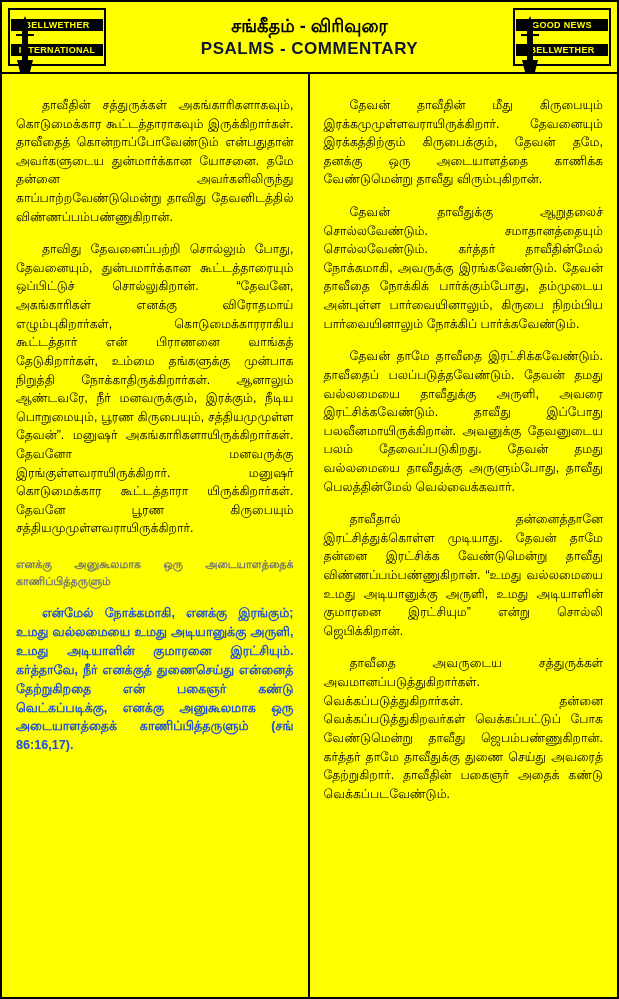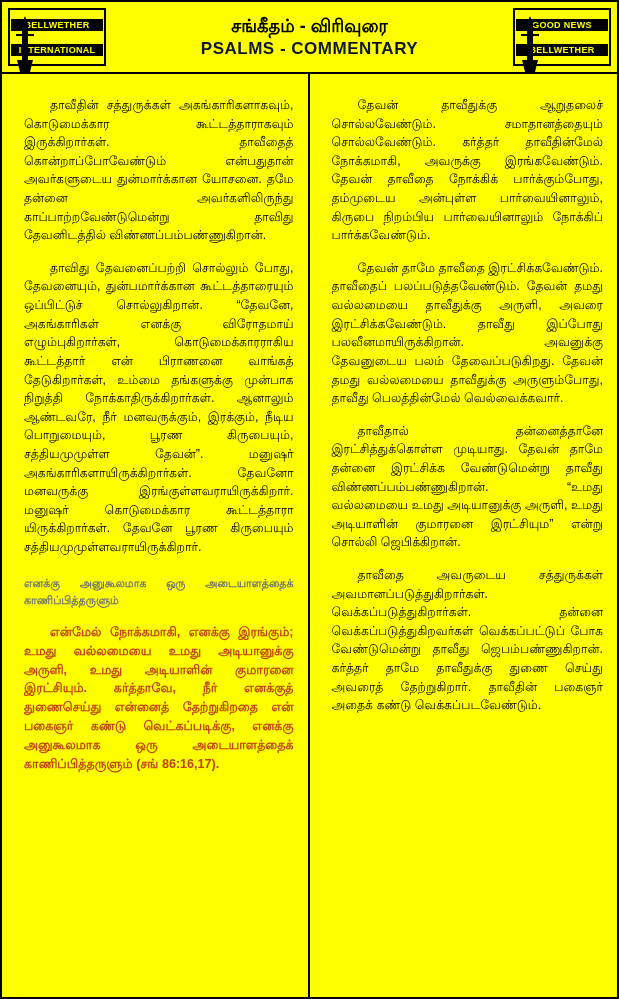--- a/index.html
+++ b/index.html
@@ -81,21 +81,20 @@
   
   .columns {
     display: flex;
     height: 923px;
     padding: 0;
   }
   .col {
     width: 50%;
     padding: 22px 14px 16px 14px;
     position: relative;
-    margin-left: 8px;
   }
   .col.left { border-right: 2px solid #000000; }
   p.para {
     margin: 0 0 14px 0;
     font-size: 12.4px;
     line-height: 1.5;
     color: #000000;
     text-align: justify;
     text-indent: 26px;
     font-family: "Liberation Sans", sans-serif;
@@ -108,21 +107,21 @@
     line-height: 1.55;
     color: #737373;
     text-align: justify;
     text-indent: 0;
   }
   p.verse {
     margin: 0 0 12px 0;
     font-size: 12.6px;
     font-weight: bold;
     line-height: 1.5;
-    color: #c2410c;
+    color: #1d4ed8;
     text-align: justify;
     text-indent: 26px;
   }
 </style>
 </head>
 <body>
 
 <div class="page">
 
   <div class="header">
@@ -159,20 +158,21 @@
   <div class="columns">
 
     <div class="col left">
       <p class="para">தாவீதின் சத்துருக்கள் அகங்காரிகளாகவும், கொடுமைக்கார கூட்டத்தாராகவும் இருக்கிறார்கள். தாவீதைத் கொன்றாப்போவேண்டும் என்பதுதான் அவர்களுடைய துன்மார்க்கான யோசனை. தமே தன்னை அவர்களிலிருந்து காப்பாற்றவேண்டுமென்று தாவிது தேவனிடத்தில் விண்ணப்பம்பண்ணுகிறான்.</p>
       <p class="para">தாவிது தேவனைப்பற்றி சொல்லும் போது, தேவனையும், துன்பமார்க்கான கூட்டத்தாரையும் ஒப்பிட்டுச் சொல்லுகிறான். “தேவனே, அகங்காரிகள் எனக்கு விரோதமாய் எழும்புகிறார்கள், கொடுமைக்காரராகிய கூட்டத்தார் என் பிராணனை வாங்கத் தேடுகிறார்கள், உம்மை தங்களுக்கு முன்பாக நிறுத்தி நோக்காதிருக்கிறார்கள். ஆனாலும் ஆண்டவரே, நீர் மனவருக்கும், இரக்கும், நீடிய பொறுமையும், பூரண கிருபையும், சத்தியமுமுள்ள தேவன்”. மனுஷர் அகங்காரிகளாயிருக்கிறார்கள். தேவனோ மனவருக்கு இரங்குள்ளவராயிருக்கிறார். மனுஷர் கொடுமைக்கார கூட்டத்தாரா யிருக்கிறார்கள். தேவனே பூரண கிருபையும் சத்தியமுமுள்ளவராயிருக்கிறார்.</p>
       <p class="heading">எனக்கு அனுகூலமாக ஒரு அடையாளத்தைக் காணிப்பித்தருளும்</p>
       <p class="verse">என்மேல் நோக்கமாகி, எனக்கு இரங்கும்; உமது வல்லமையை உமது அடியானுக்கு அருளி, உமது அடியாளின் குமாரனை இரட்சியும். கர்த்தாவே, நீர் எனக்குத் துணைசெய்து என்னைத் தேற்றுகிறதை என் பகைஞர் கண்டு வெட்கப்படிக்கு, எனக்கு அனுகூலமாக ஒரு அடையாளத்தைக் காணிப்பித்தருளும் (சங் 86:16,17).</p>
     </div>
 
     <div class="col right">
+      <p class="para">தேவன் தாவீதின் மீது கிருபையும் இரக்கமுமுள்ளவராயிருக்கிறார். தேவனையும் இரக்கத்திற்கும் கிருபைக்கும், தேவன் தமே, தனக்கு ஒரு அடையாளத்தை காணிக்க வேண்டுமென்று தாவீது விரும்புகிறான்.</p>
       <p class="para">தேவன் தாவீதுக்கு ஆறுதலைச் சொல்லவேண்டும். சமாதானத்தையும் சொல்லவேண்டும். கர்த்தர் தாவீதின்மேல் நோக்கமாகி, அவருக்கு இரங்கவேண்டும். தேவன் தாவீதை நோக்கிக் பார்க்கும்போது, தம்முடைய அன்புள்ள பார்வையினாலும், கிருபை நிறம்பிய பார்வையினாலும் நோக்கிப் பார்க்கவேண்டும்.</p>
       <p class="para">தேவன் தாமே தாவீதை இரட்சிக்கவேண்டும். தாவீதைப் பலப்படுத்தவேண்டும். தேவன் தமது வல்லமையை தாவீதுக்கு அருளி, அவரை இரட்சிக்கவேண்டும். தாவீது இப்போது பலவீனமாயிருக்கிறான். அவனுக்கு தேவனுடைய பலம் தேவைப்படுகிறது. தேவன் தமது வல்லமையை தாவீதுக்கு அருளும்போது, தாவீது பெலத்தின்மேல் வெல்வைக்கவார்.</p>
       <p class="para">தாவீதால் தன்னைத்தானே இரட்சித்துக்கொள்ள முடியாது. தேவன் தாமே தன்னை இரட்சிக்க வேண்டுமென்று தாவீது விண்ணப்பம்பண்ணுகிறான். “உமது வல்லமையை உமது அடியானுக்கு அருளி, உமது அடியாளின் குமாரனை இரட்சியும” என்று சொல்லி ஜெபிக்கிறான்.</p>
       <p class="para">தாவீதை அவருடைய சத்துருக்கள் அவமானப்படுத்துகிறார்கள். வெக்கப்படுத்துகிறார்கள். தன்னை வெக்கப்படுத்துகிறவர்கள் வெக்கப்பட்டுப் போக வேண்டுமென்று தாவீது ஜெபம்பண்ணுகிறான். கர்த்தர் தாமே தாவீதுக்கு துணை செய்து அவரைத் தேற்றுகிறார். தாவீதின் பகைஞர் அதைக் கண்டு வெக்கப்படவேண்டும்.</p>
     </div>
 
   </div>
 
 </div>
 

